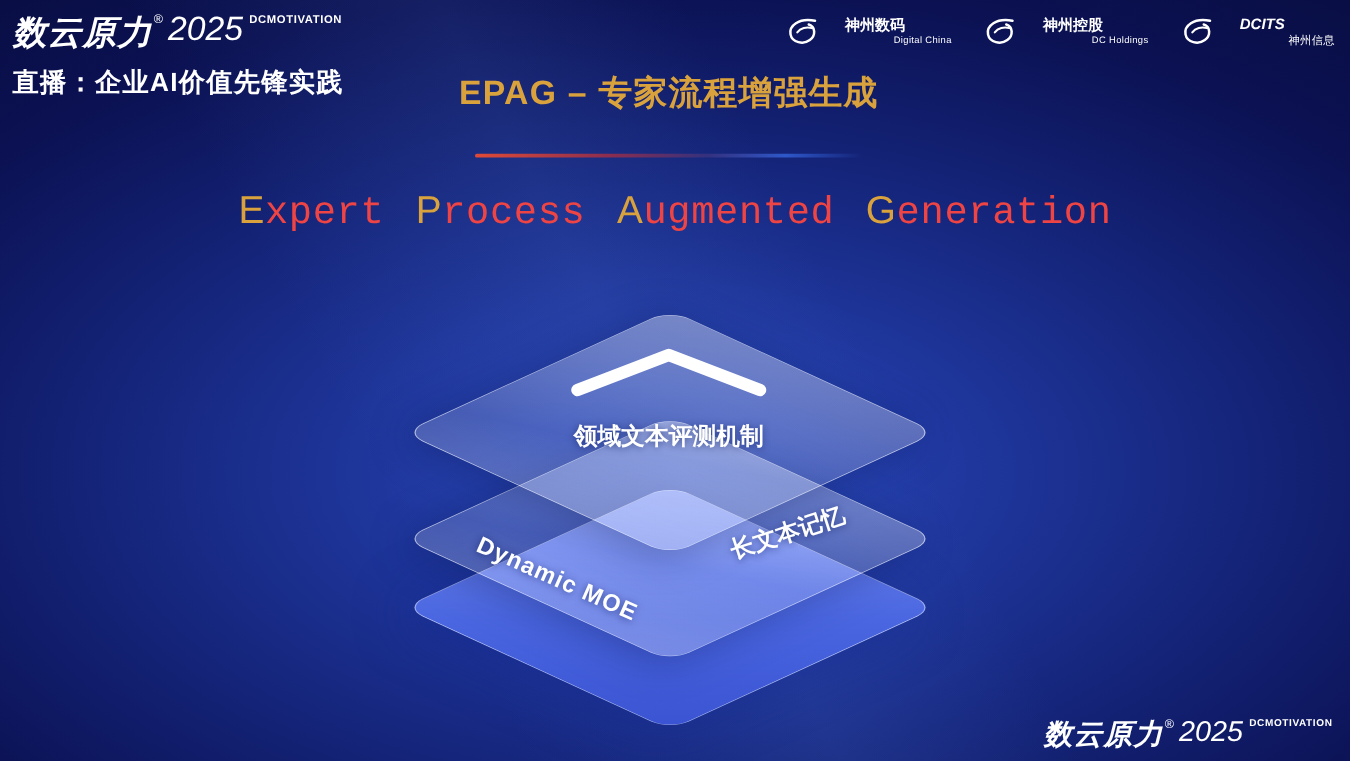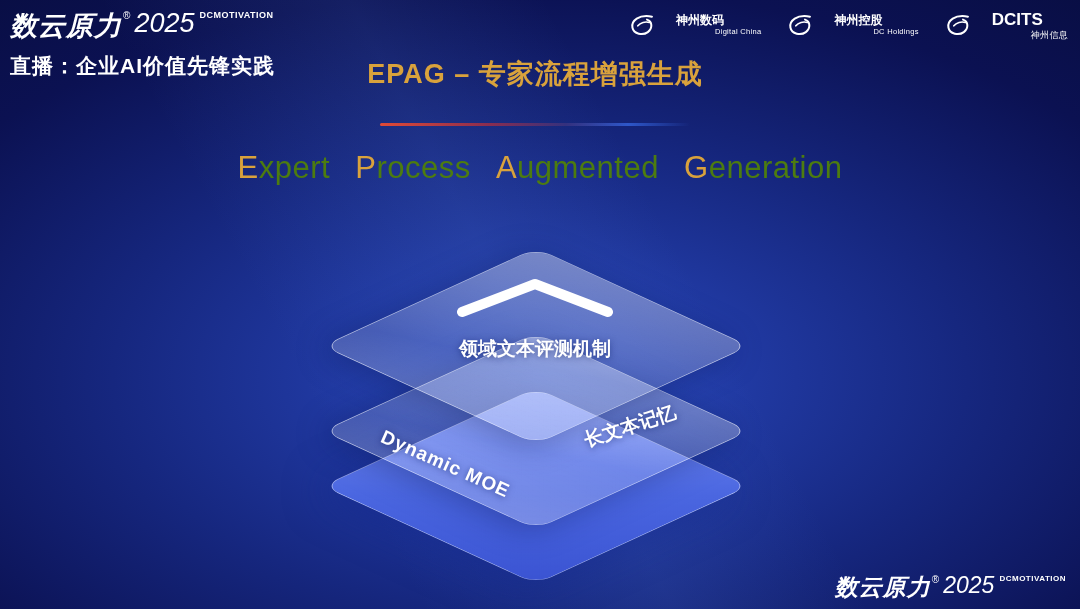--- a/index.html
+++ b/index.html
@@ -29,30 +29,30 @@
   .title-cn{position:absolute;left:300px;top:56px;width:470px;text-align:center;
     font-size:27px;font-weight:800;letter-spacing:1px;color:#d9a23c;}
   .divider{position:absolute;left:380px;top:123px;width:310px;height:3px;border-radius:2px;
     background:linear-gradient(90deg,#e04a36 0%,#8a2d50 35%,#34317e 60%,#2e57c9 80%,rgba(46,87,201,0) 100%);}
 
   
   .title-en{position:absolute;left:0;top:150px;width:1080px;text-align:center;
     font-size:31px;font-weight:500;letter-spacing:.5px;}
   .title-en .word{margin:0 8px;}
   .title-en .init{color:#d9a23c;}
-  .title-en .rest{color:#4d7c0f;}
+  .title-en .rest{color:#ef4444;font-family:Liberation Mono, monospace;}
 
   
   .partners{position:absolute;right:12px;top:10px;display:flex;gap:24px;align-items:center;}
   .partner{display:flex;align-items:center;gap:19px;}
   .partner svg{width:30px;height:30px;display:block;}
   .partner .txt{display:flex;flex-direction:column;line-height:1.15;}
   .partner .l1{font-size:12px;font-weight:700;}
   .partner .l2{font-size:7.5px;letter-spacing:.3px;padding-left:39px;}
-  .partner.dcits .l1{font-size:17px;}
+  .partner.dcits .l1{font-style:italic;font-size:12px;}
   .partner.dcits .l2{font-size:9px;}
 
   
   .stage{position:absolute;left:0;top:0;width:1080px;height:544px;}
   .layer{
     position:absolute;width:300px;height:300px;border-radius:22px;
     transform:scaleY(0.46) rotate(45deg);
   }
   .layer.glass{
     background:linear-gradient(160deg, rgba(255,255,255,0.38) 0%, rgba(255,255,255,0.16) 60%, rgba(255,255,255,0.28) 100%);

